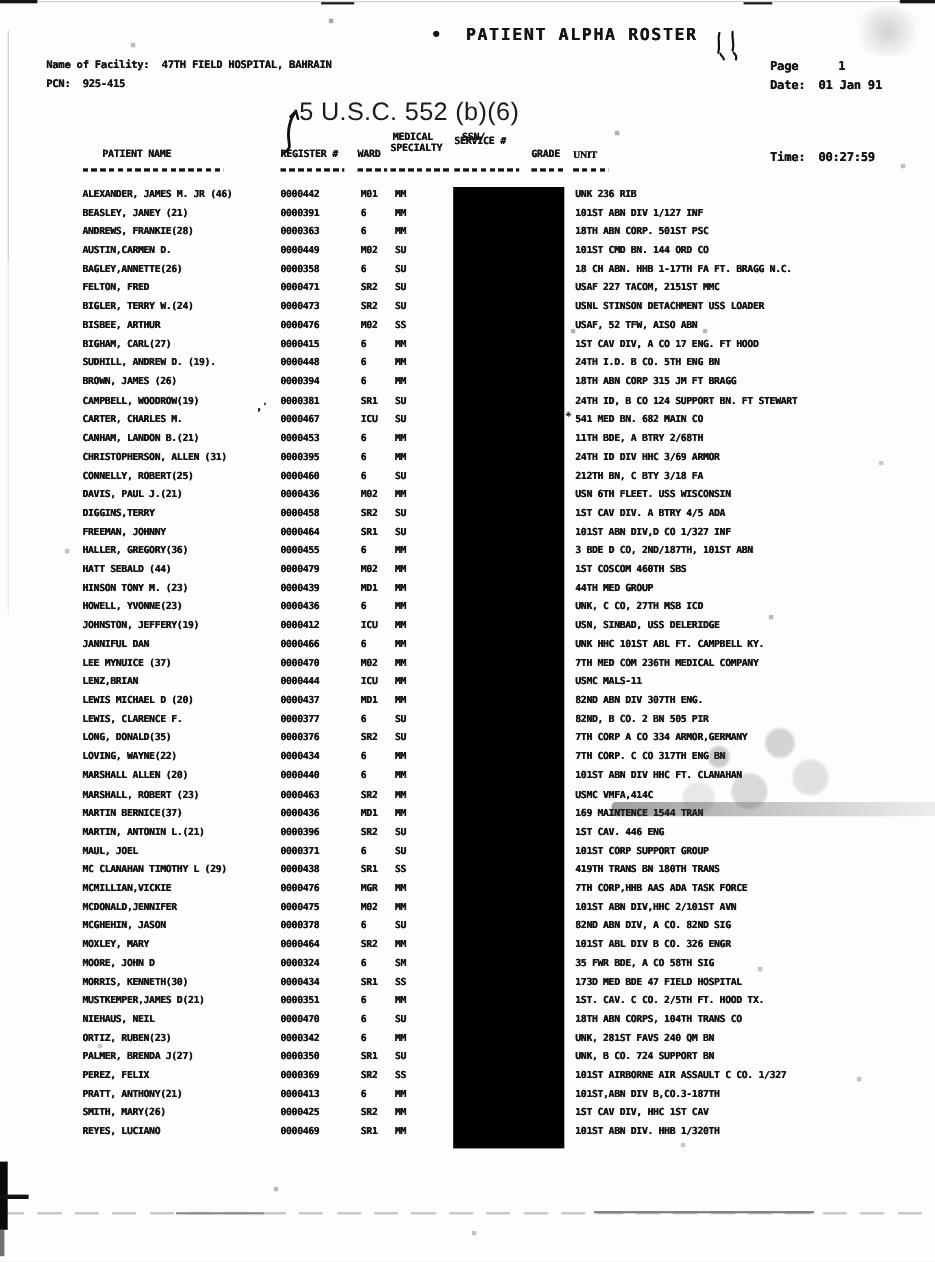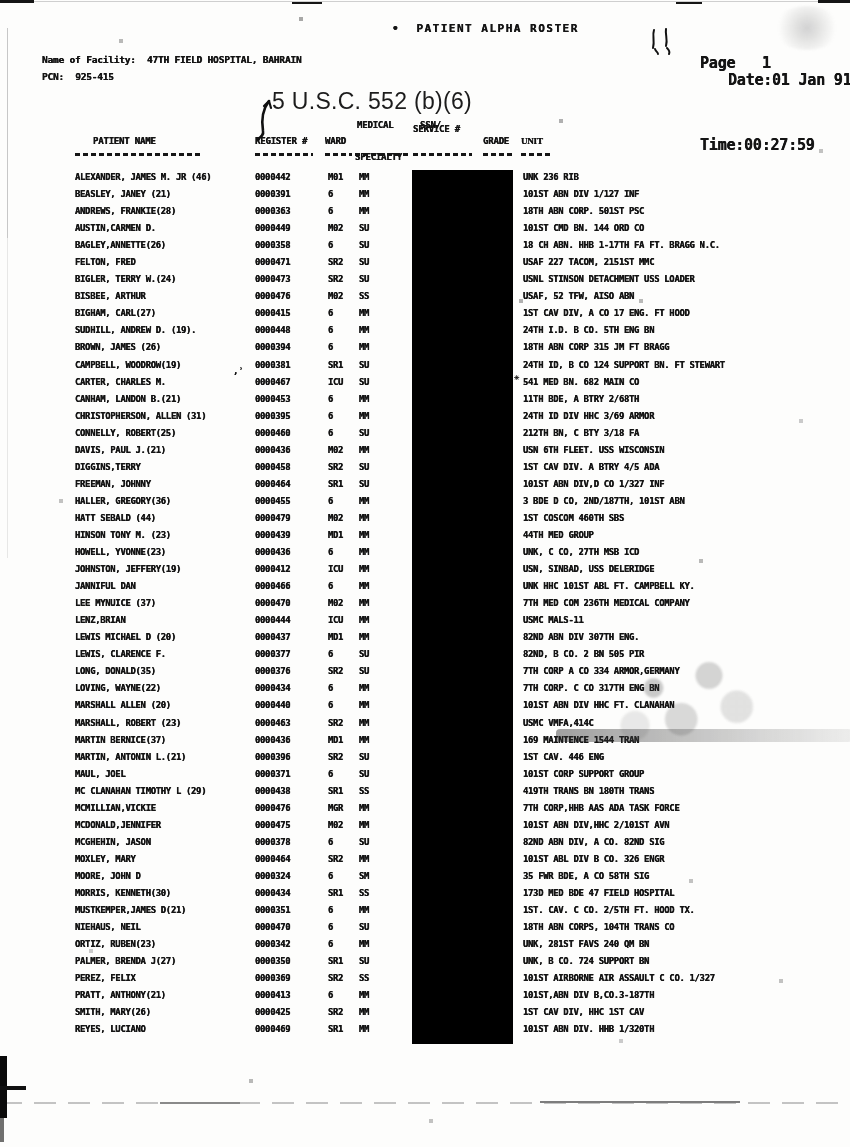--- a/index.html
+++ b/index.html
@@ -9,41 +9,41 @@
   }
   
   .scantxt{
     font-weight:700;
     text-shadow:0 0 .55px rgba(0,0,0,.95), .5px 0 0 rgba(0,0,0,.30);
     letter-spacing:-.2px;
     white-space:nowrap;
   }
   .abs{position:absolute;}
   
-  .doc-title{left:392px;top:22px;font-size:11px;letter-spacing:1.5px;}
+  .doc-title{left:392px;top:22px;font-size:15px;letter-spacing:1.5px;}
   .fac-line{left:42px;top:54px;font-size:9.5px;}
   .pcn-line{left:42px;top:71px;font-size:9.5px;}
-  .meta{font-size:15px;}
+  .meta{font-size:11px;}
   .meta-label{display:inline-block;width:44px;}
   .meta-page{left:700px;top:54px;}
-  .meta-date{left:728px;top:71px;}
+  .meta-date{left:700px;top:71px;}
   .meta-time{left:700px;top:88px;margin-top:48px;}
   .meta-page .meta-val{margin-left:18px;}
   .foia-stamp{
     left:272px;top:88px;font-family:"Liberation Sans", sans-serif;
     font-size:23px;color:#1c1c1c;letter-spacing:.3px;white-space:nowrap;font-weight:400;
   }
   
   .th{font-size:9px;}
   .h-med{left:357px;top:120px;}
   .h-ssn{left:420px;top:120px;}
   .h-name{left:75px;top:136px;margin-left:18px;}
   .h-reg{left:255px;top:136px;}
   .h-ward{left:325px;top:136px;}
-  .h-spec{left:355px;top:152px;}
+  .h-spec{left:355px;top:130px;}
   .h-svc{left:413px;top:124px;}
   .h-grade{left:483px;top:136px;}
   .h-unit{left:521px;top:136px;font-family:Liberation Serif, serif;}
   .u{position:absolute;top:153px;height:2.5px;
      background:repeating-linear-gradient(90deg,#161616 0 5px,transparent 5px 8px);}
   .u-name{left:75px;width:128px;}
   .u-reg{left:255px;width:58px;}
   .u-ward{left:325px;width:27px;}
   .u-spec{left:355px;width:55px;}
   .u-svc{left:413px;width:59px;}

